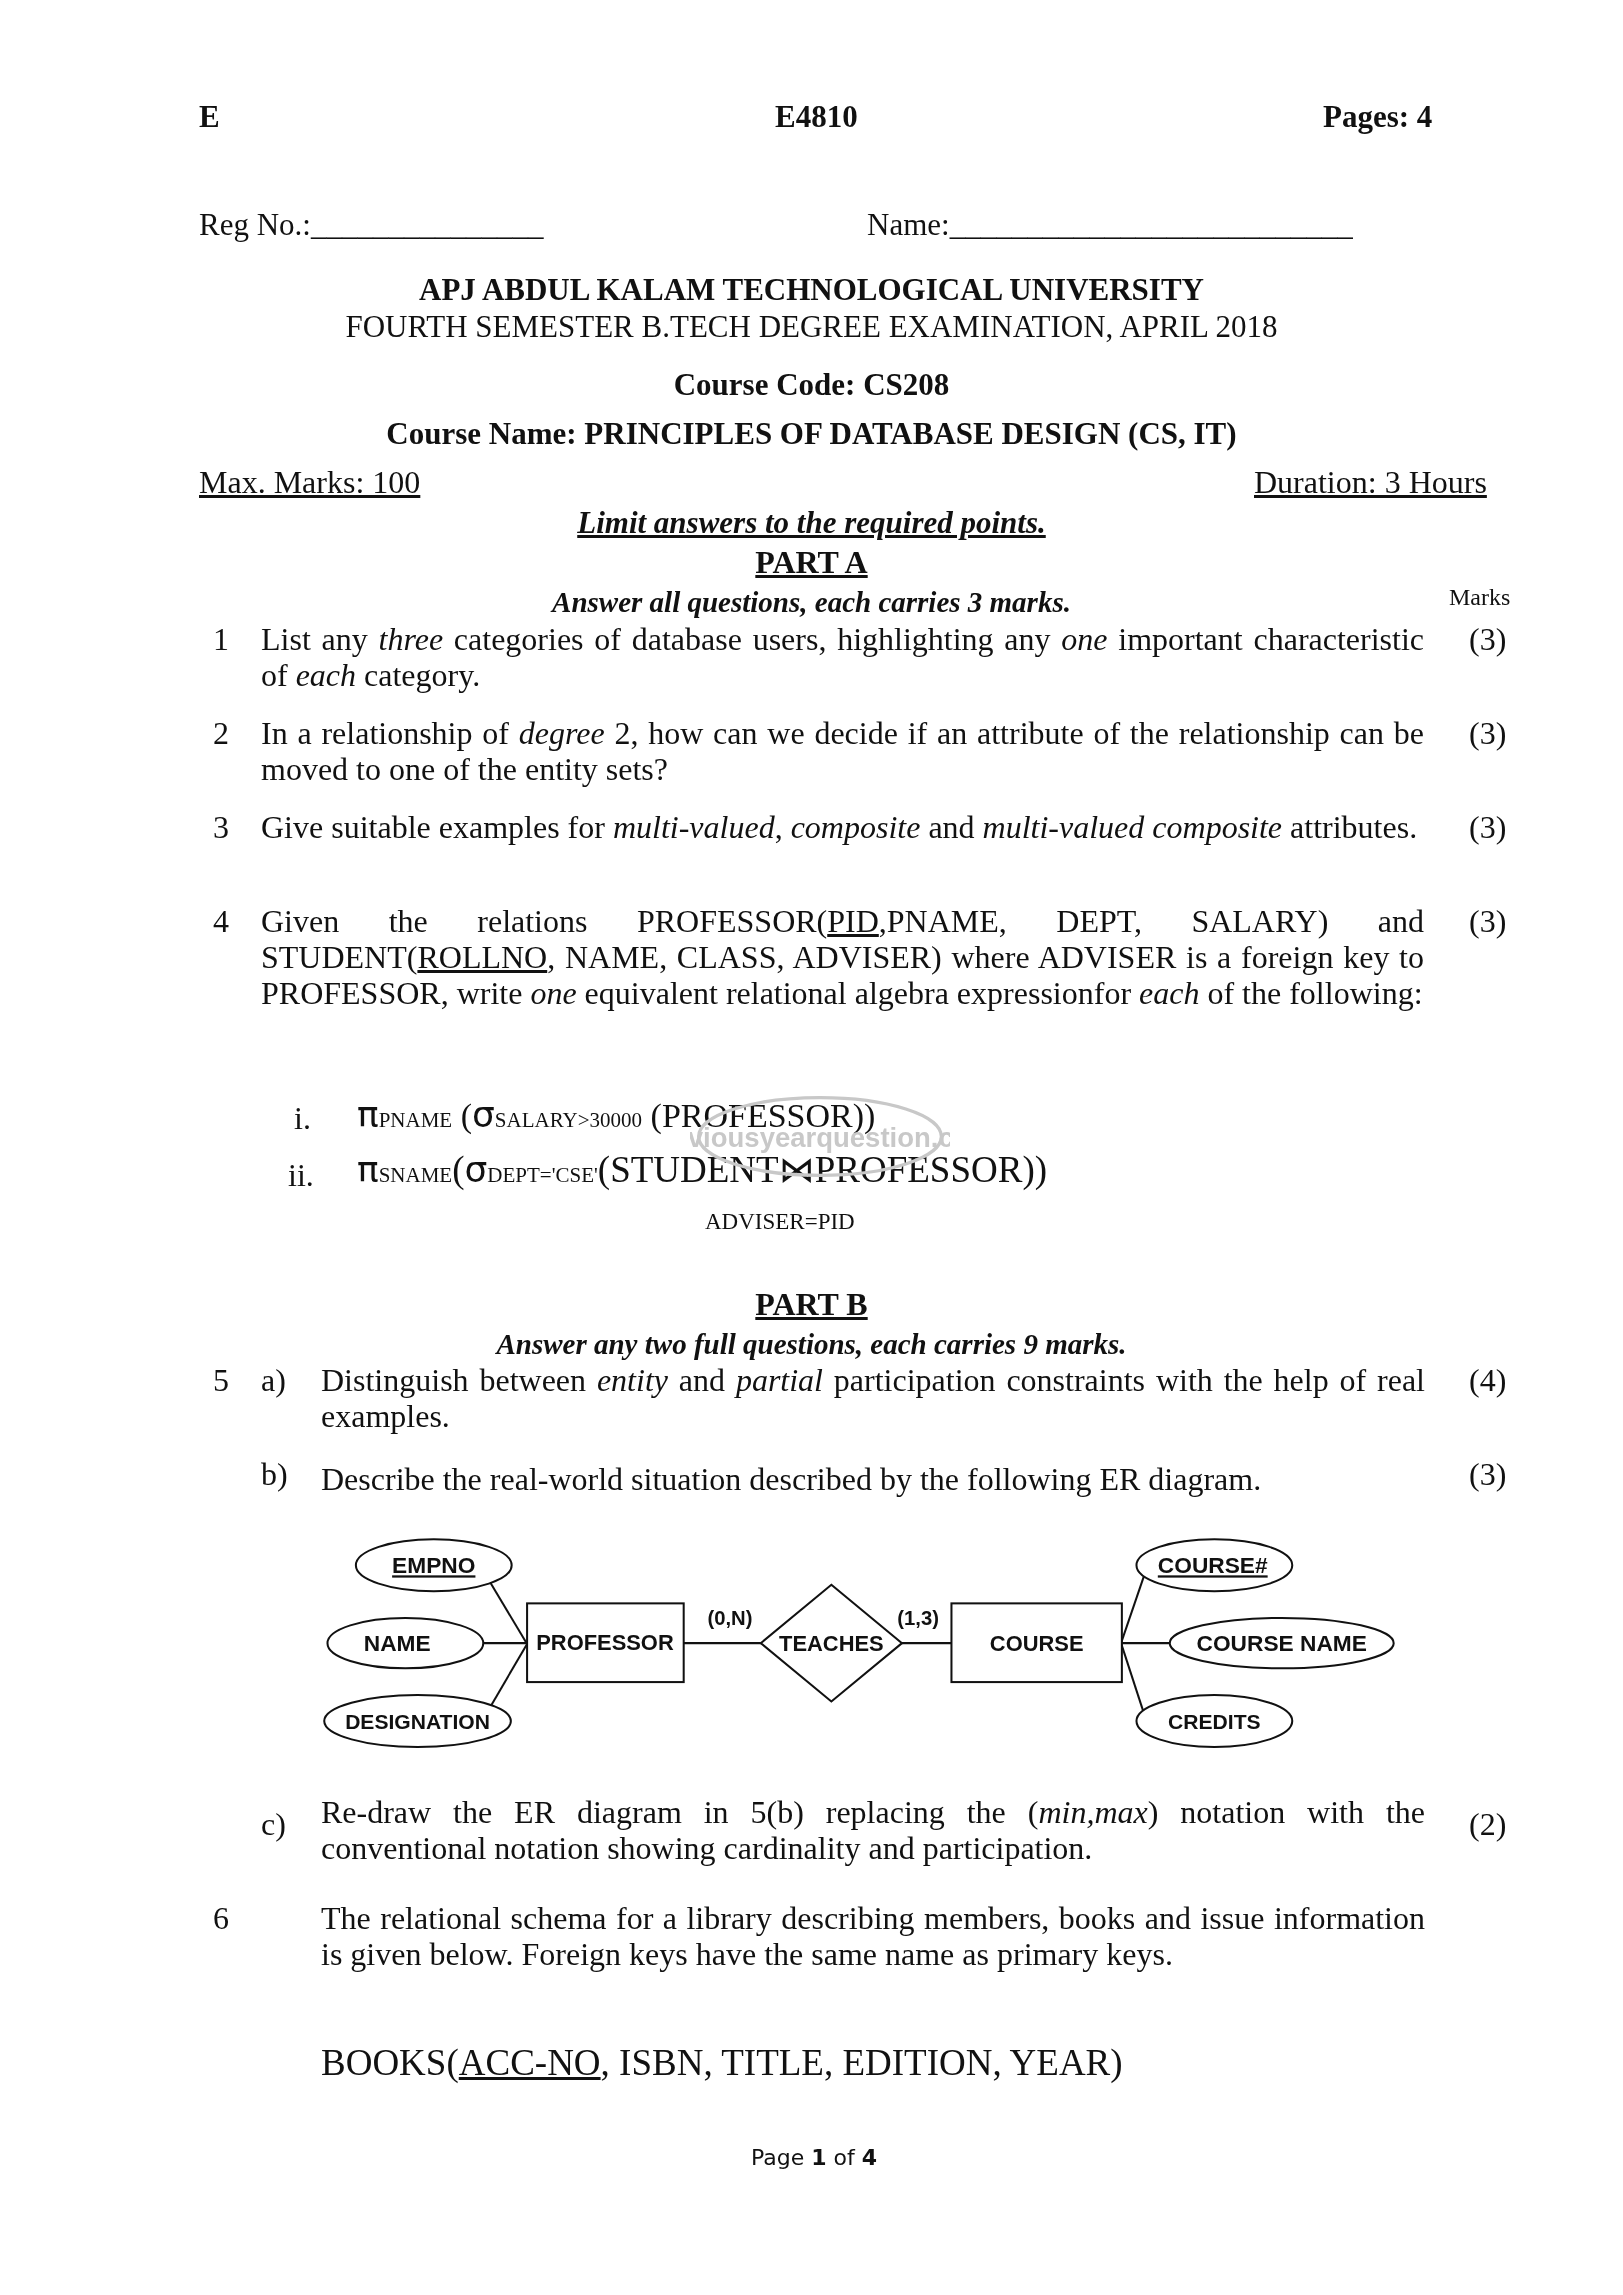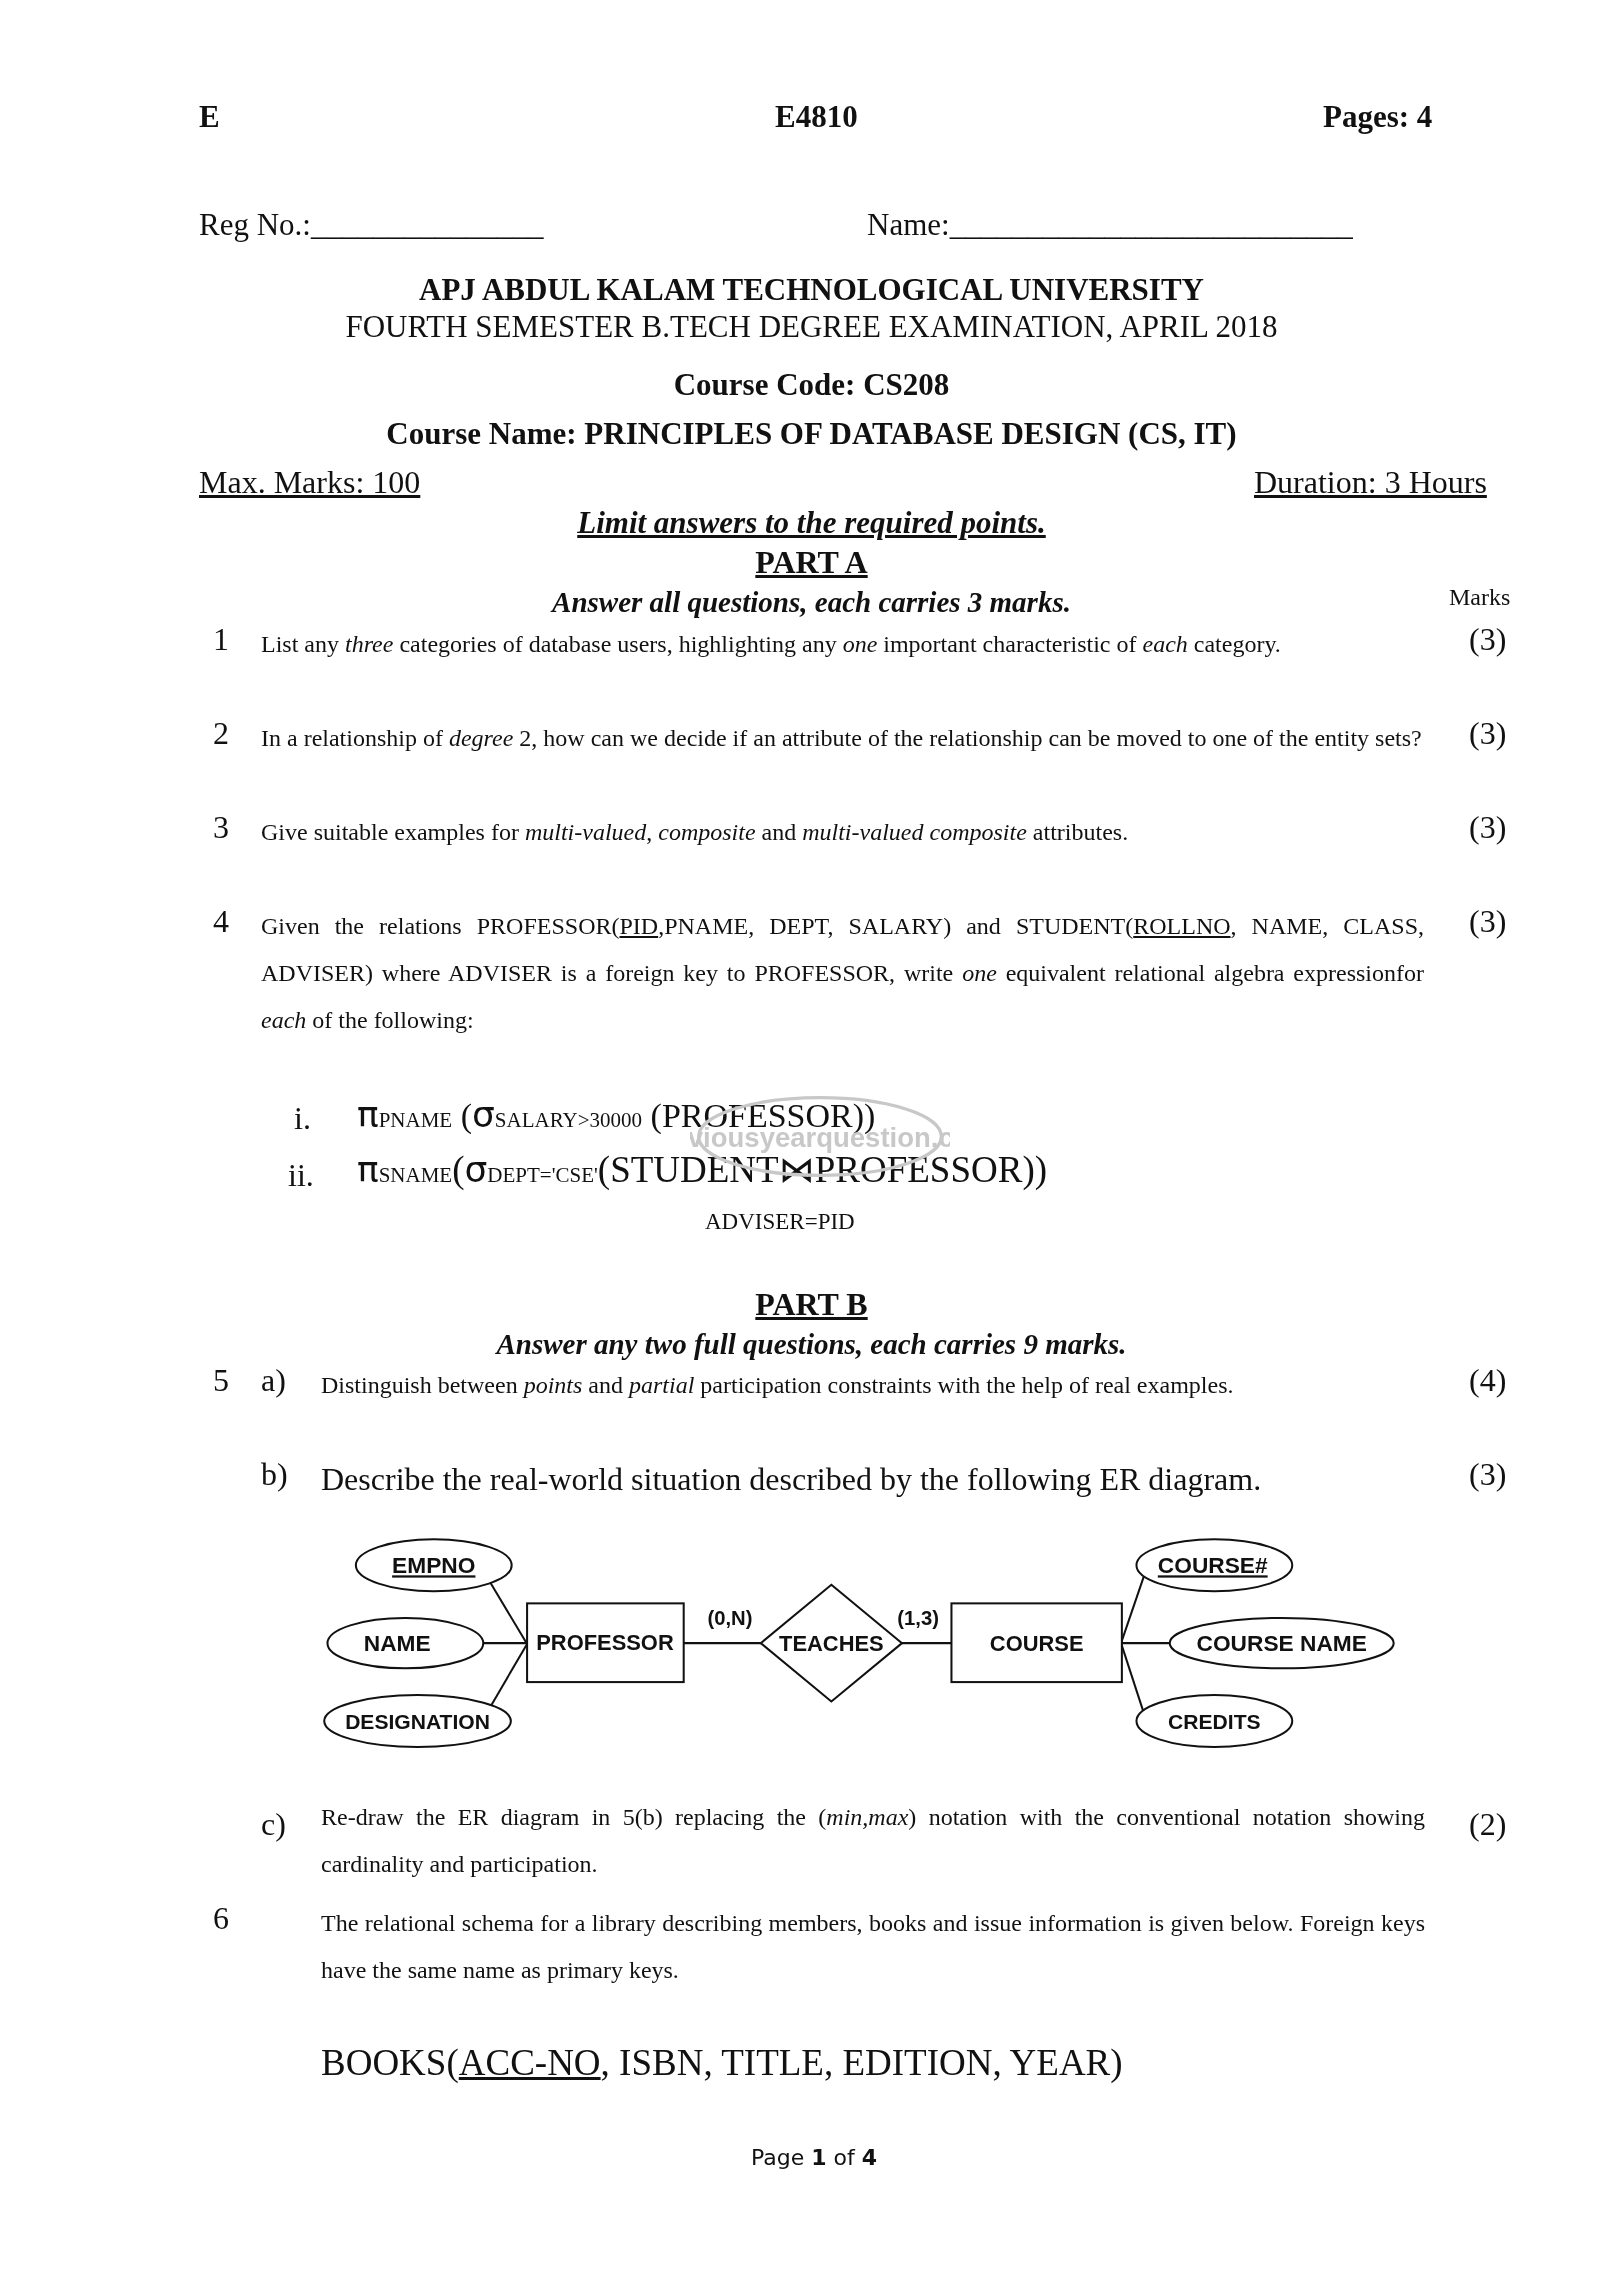--- a/index.html
+++ b/index.html
@@ -5,21 +5,21 @@
   html, body { margin: 0; padding: 0; background: #ffffff; }
   body { width: 1623px; height: 2295px; position: relative; overflow: hidden; color: #111; font-family: "Liberation Serif", serif; }
   .abs { position: absolute; white-space: nowrap; }
   .b { font-weight: bold; }
   .i { font-style: italic; }
   .u { text-decoration: underline; }
   .f36 { font-size: 29px; }
   .f38 { font-size: 31px; }
   .f40 { font-size: 32px; text-decoration: underline; }
   .center { left: 0; width: 1623px; text-align: center; }
-  .qtext { font-size: 24px; line-height: 47px; text-align: justify; text-align-last: left; white-space: normal; }
+  .qtext { font-size: 32px; line-height: 36px; text-align: justify; text-align-last: left; white-space: normal; }
   .num { font-size: 32px; }
   .mark { font-size: 32px; left: 1469px; }
   .sub { font-size: 21px; }
   .op { font-size: 36px; font-family: "DejaVu Sans", sans-serif; }
   .footer { font-family: "DejaVu Sans", sans-serif; font-size: 22px; }
   svg text { font-family: "Liberation Sans", sans-serif; font-weight: bold; }
   .watermark { font-family: "Liberation Sans", sans-serif; font-weight: bold; fill: #c8c8c8; }
 </style>
 </head>
 <body>
@@ -73,21 +73,21 @@
 <svg class="abs" style="left:690px; top:1092px;" width="260" height="89" viewBox="0 0 320 110">
   <ellipse cx="160" cy="55" rx="150" ry="48" fill="none" stroke="#c8c8c8" stroke-width="4"></ellipse>
   <text class="watermark" x="160" y="68" text-anchor="middle" font-size="34">previousyearquestion.com</text>
 </svg>
 
 <div class="abs center b f40" style="top:1286px;">PART B</div>
 <div class="abs center b i f36" style="top:1328px;">Answer any two full questions, each carries 9 marks.</div>
 
 <div class="abs num" style="left:213px; top:1362px;">5</div>
 <div class="abs num" style="left:261px; top:1362px;">a)</div>
-<div class="abs qtext" style="left:321px; top:1362px; width:1104px;"><span>Distinguish between </span><span class="i">points</span><span> and </span><span class="i">partial</span><span> participation constraints with the help of real examples.</span></div>
+<div class="abs qtext" style="left:321px; top:1362px; width:1104px;"><span>Distinguish between </span><span class="i">entity</span><span> and </span><span class="i">partial</span><span> participation constraints with the help of real examples.</span></div>
 <div class="abs mark" style="top:1362px;">(4)</div>
 
 <div class="abs num" style="left:261px; top:1456px;">b)</div>
 <div class="abs" style="left:321px; top:1456px; font-size:32px; line-height:47px;">Describe the real-world situation described by the following ER diagram.</div>
 <div class="abs mark" style="top:1456px;">(3)</div>
 
 <svg class="abs" style="left:308px; top:1526px;" width="1136" height="244" viewBox="0 0 1400 300">
   <g stroke="#111" stroke-width="2.5" fill="none">
 
     <line x1="225" y1="70" x2="270" y2="145"></line>

